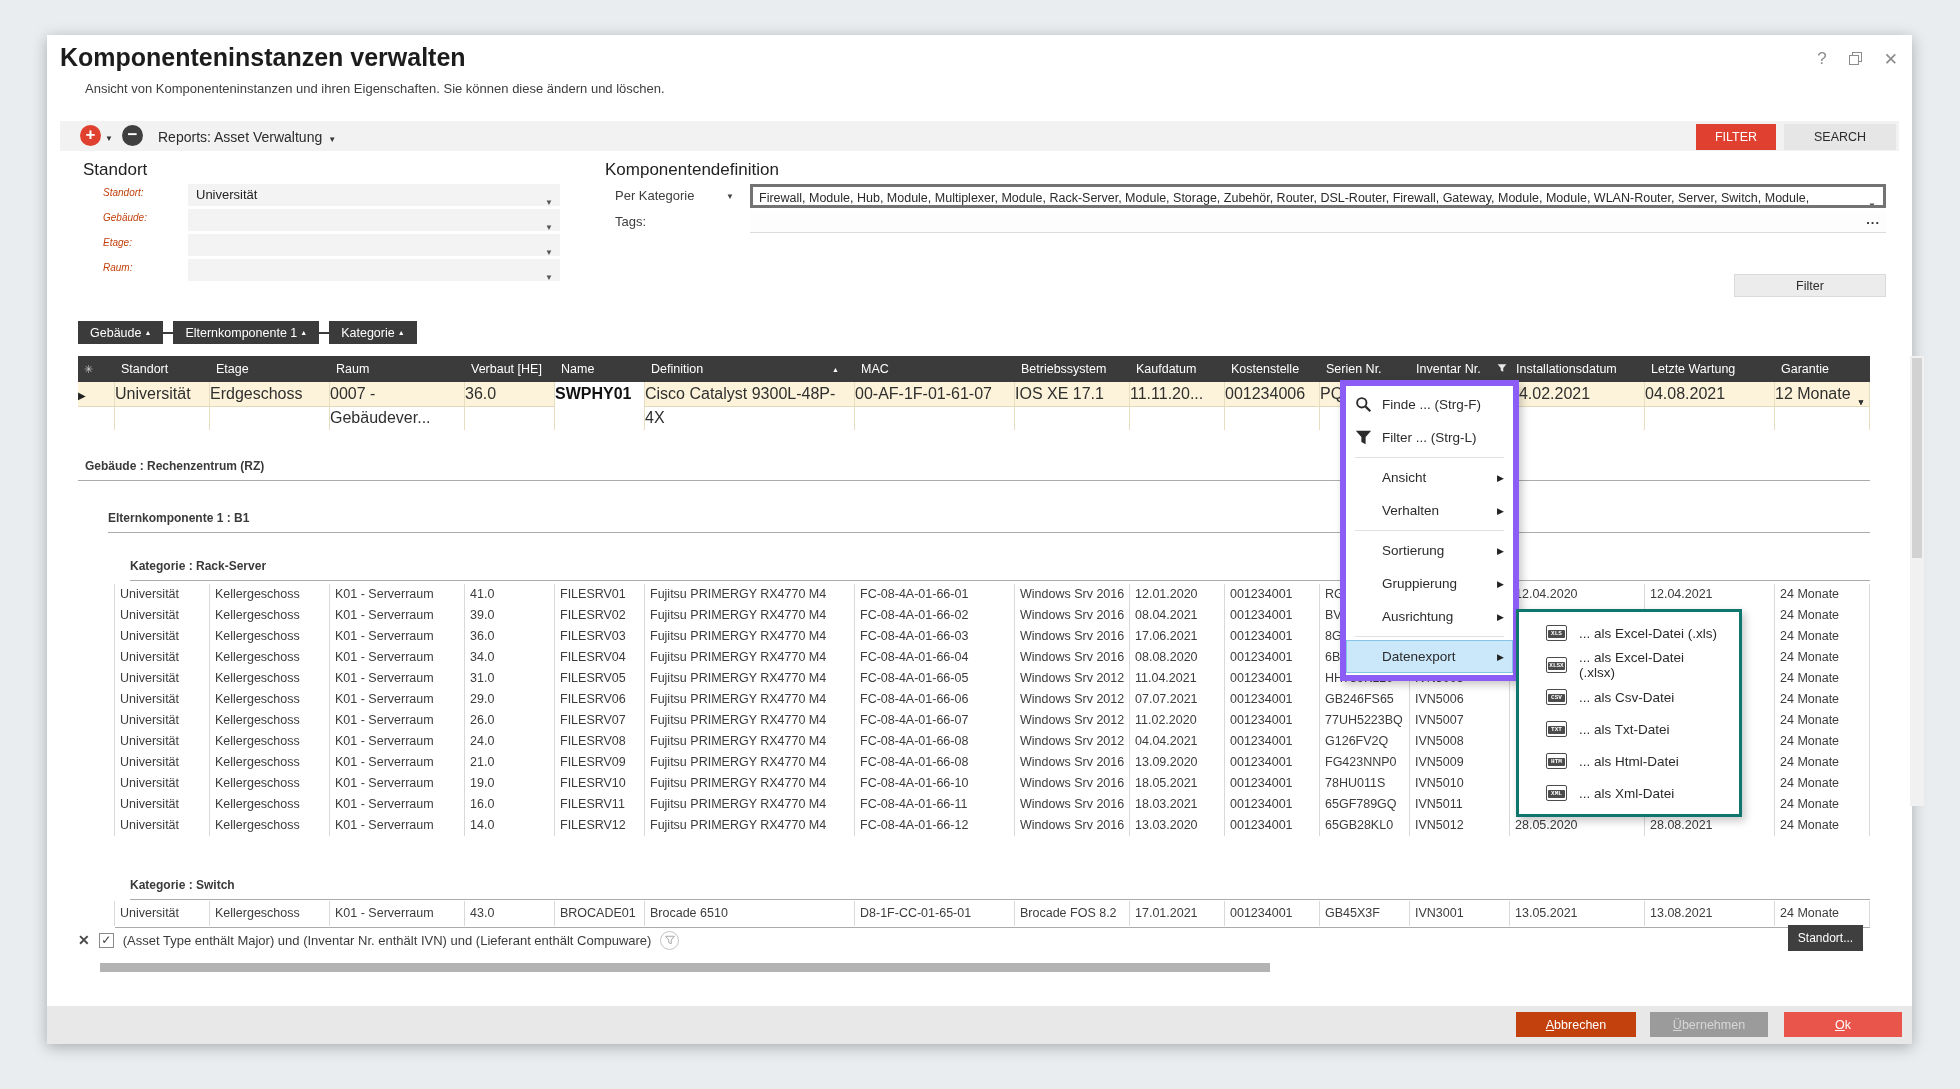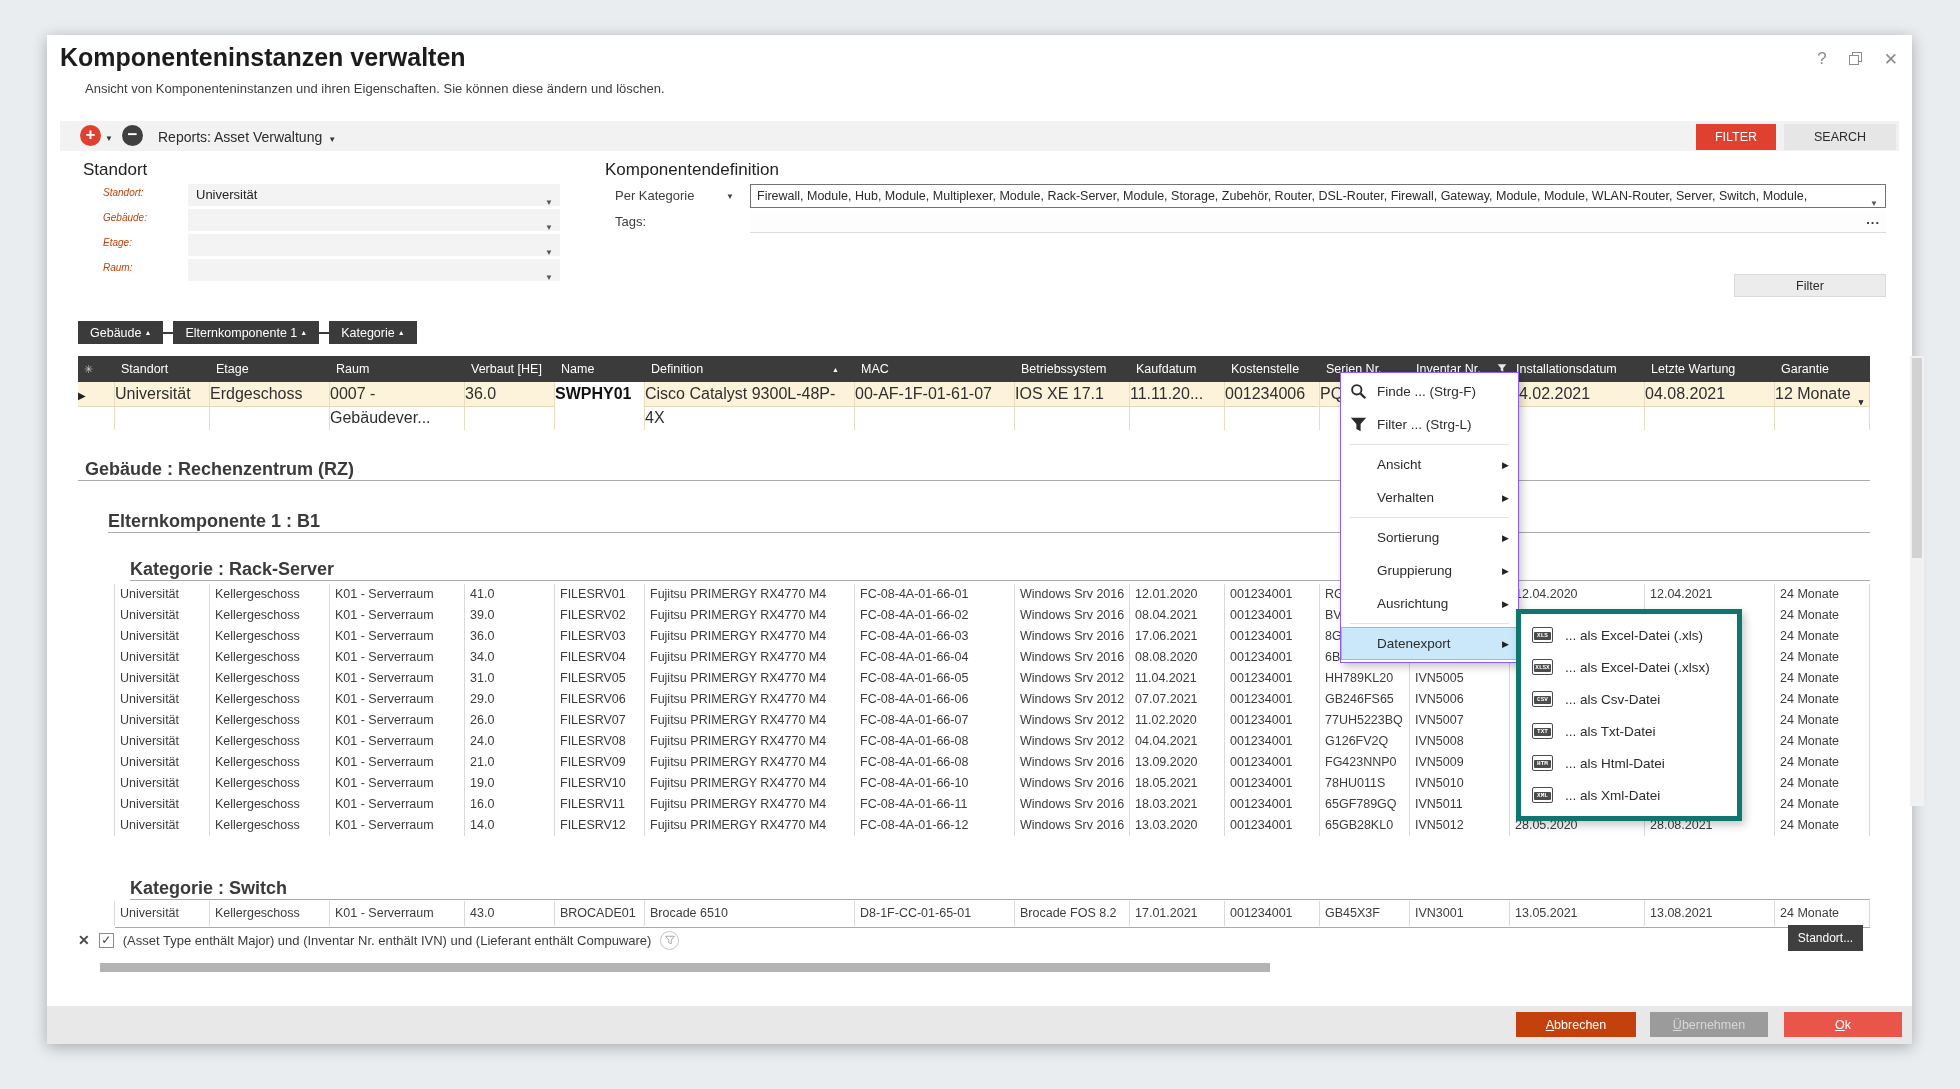--- a/index.html
+++ b/index.html
@@ -37,21 +37,21 @@
   
   .std-row { position:absolute; left:56px; width:460px; height:22px; }
   .std-row .lbl { position:absolute; left:0; top:3px; font-size:10px; color:#c2410c;font-style:italic; }
   .std-row .fld { position:absolute; left:85px; top:0; width:372px; height:22px; background:#f3f3f3;
                   font-size:13px; line-height:22px; padding:0 20px 0 8px; color:#222; }
   .std-row .fld .caret { position:absolute; right:7px; top:8px; font-size:8px; color:#555; }
 
   
   .kdef-lbl { position:absolute; font-size:13px; color:#3d3d3d; }
   .kdef-caret { position:absolute; font-size:8px; color:#444; }
-  .kat-field { position:absolute; left:703px; top:149px; width:1136px; height:24px; border:1px solid #737373;
+  .kat-field { position:absolute; left:703px; top:149px; width:1136px; height:24px; border:3px solid #737373;
                background:#fff; font-size:12.5px; line-height:22px; padding:0 22px 0 6px; white-space:nowrap; overflow:hidden; }
   .kat-field .caret { position:absolute; right:7px; top:8px; font-size:8px; color:#555; }
   .tags-field { position:absolute; left:703px; top:176px; width:1136px; height:22px; border-bottom:1px solid #dcdcdc;
                 background:#fdfdfd; }
   .tags-field .more { position:absolute; right:6px; top:1px; font-size:13px; font-weight:bold; color:#333; letter-spacing:1px; }
   .small-filter-btn { position:absolute; left:1687px; top:239px; width:152px; height:23px; background:#ececec;
                       border:1px solid #dadada; color:#2b2b2b; font-size:12.5px; }
 
   
   .chips { position:absolute; left:31px; top:286px; display:flex; align-items:center; }
@@ -70,21 +70,21 @@
   .hfunnel { position:absolute; right:3px; top:7px; }
   .drow { height:21px; }
   .drow .cell { font-size:12.5px; line-height:20px; padding:0 5px; border-right:1px solid #d9d9d9;
                 white-space:nowrap; overflow:hidden; color:#3c3c3c; position:relative; }
   .drow .cell.sel-cell { padding-left:4px; }
   .selrow { height:25px; background:#fcf3da; border-bottom:1px solid #e2d8ba; position:absolute; left:0; top:26px; width:1792px; }
   .selrow .cell { line-height:24px; border-right:1px solid #e7ddc0; color:#2f2f2f; }
   .selrow .cell.editor { background:#fff; font-weight:bold; color:#111; }
   .selrow .cell .dcaret { position:absolute; right:5px; top:9px; font-size:8px; color:#333; }
   .rowarrow { color:#222; font-size:10px; }
-  .group-lbl { position:absolute; font-size:18px; font-weight:bold; color:#3a3a3a; white-space:nowrap; }
+  .group-lbl { position:absolute; font-size:12px; font-weight:bold; color:#3a3a3a; white-space:nowrap; }
   .gline { position:absolute; height:1px; background:#ababab; }
   #rackrows { position:absolute; left:0; top:198px; width:1792px; }
   #switchrow { position:absolute; left:0; top:516px; width:1792px; }
   .vscroll-track { position:absolute; left:1863px; top:321px; width:14px; height:450px; background:#f1f1f1; }
   .vscroll-thumb { position:absolute; left:2px; top:2px; width:10px; height:200px; background:#d2d2d2; }
 
   
   .fbar { position:absolute; left:31px; top:895px; display:flex; align-items:center; gap:9px; height:20px; }
   .fbar .xicon { color:#4a4a4a; font-size:14px; font-weight:bold; }
   .fbar .chk { width:15px; height:15px; border:1px solid #8a8a8a; background:#fff; font-size:12px; line-height:13px;
@@ -96,32 +96,32 @@
   .hscroll-thumb { position:absolute; left:53px; top:928px; width:1170px; height:9px; background:#b3b3b3; }
 
   
   .footer { position:absolute; left:0; top:971px; width:1865px; height:38px; background:#e8e8e8; }
   .fbtn { position:absolute; top:6px; height:25px; }
   .cancel-btn { left:1469px; width:120px; background:#c2410c; color:#fff; }
   .apply-btn { left:1603px; width:118px; background:#9b9b9b; color:#d7d7d7; }
   .ok-btn { left:1737px; width:118px; background:#e9544b; color:#fff; }
 
   
-  .menu { position:absolute; left:1293px; top:337px; width:179px; background:#fff; border:1px solid #8b5cf6;
+  .menu { position:absolute; left:1293px; top:345px; width:179px; background:#fff; border:6px solid #8b5cf6;
           box-shadow:3px 4px 8px rgba(0,0,0,.22); z-index:20; padding:2px 0; }
   .menu-item { height:33px; display:flex; align-items:center; padding-left:36px; position:relative;
                font-size:13.5px; color:#2b2b2b; }
   .menu-item .micon { position:absolute; left:9px; top:8px; }
   .menu-item .marrow { position:absolute; right:9px; font-size:9px; color:#222; }
   .menu-item.highlight { background:#cbe7fa; box-shadow:inset 0 0 0 1px #86c3e8; }
   .menu-sep { height:1px; background:#e1e1e1; margin:3px 9px; }
 
   
-  .submenu { position:absolute; left:1469px; top:574px; width:226px; background:#fff; border:5px solid #0f766e;
-             box-shadow:3px 4px 8px rgba(0,0,0,.22); z-index:21; padding:5px 0; }
+  .submenu { position:absolute; left:1469px; top:574px; width:226px; background:#fff; border:3px solid #0f766e;
+             box-shadow:3px 4px 8px rgba(0,0,0,.22); z-index:21; padding:5px 16px; }
   .submenu-item { height:32px; display:flex; align-items:center; padding-left:44px; position:relative;
                   font-size:13.5px; color:#2b2b2b; }
   .badge { position:absolute; left:11px; top:8px; width:21px; height:16px; border:1px solid #4c4c4c;
            border-radius:2px; background:#fff; }
   .badge b { display:block; margin:4px 1px 0; background:#4c4c4c; color:#fff; font-size:6px; line-height:8px;
              text-align:center; font-weight:bold; border-radius:1px; font-family:"Liberation Mono", monospace; }
 </style>
 </head>
 <body>
 

